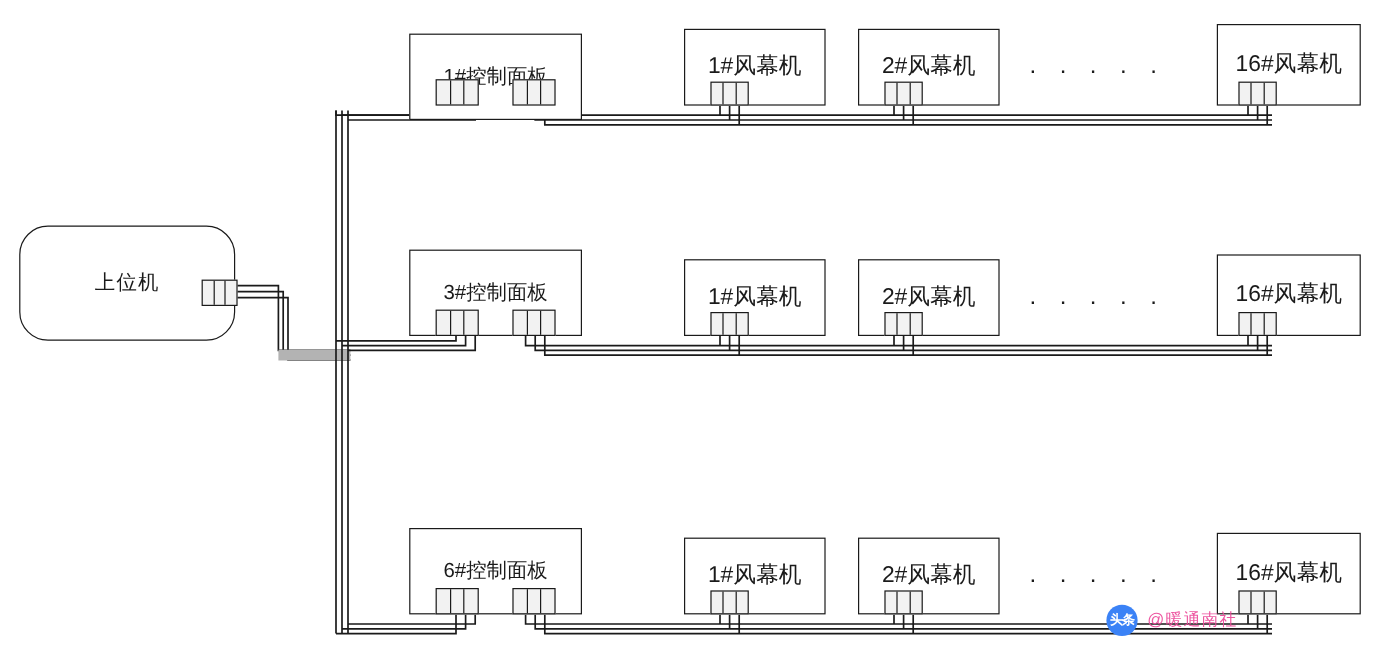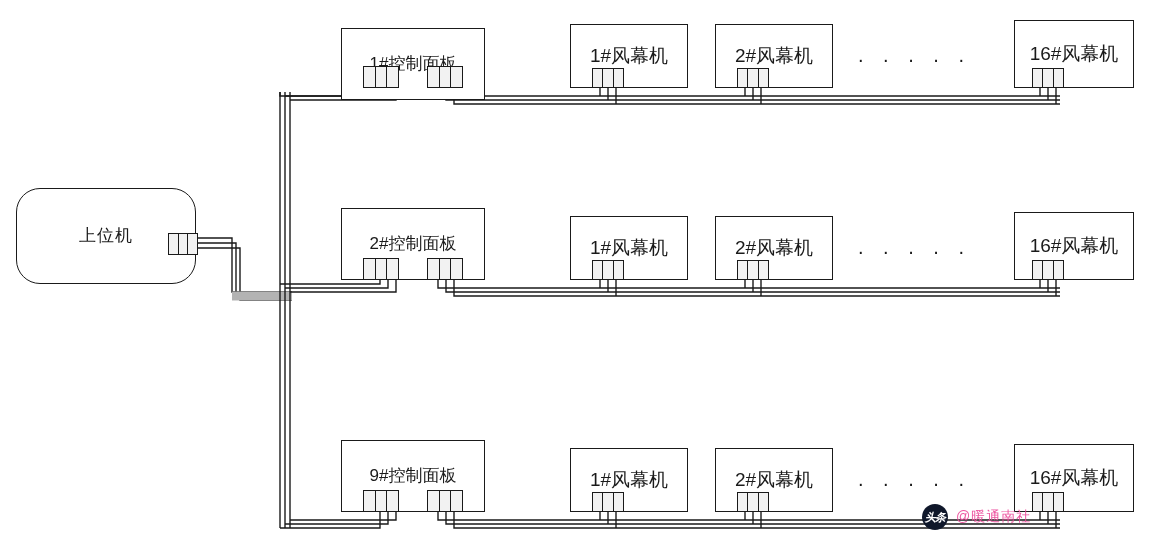--- a/index.html
+++ b/index.html
@@ -77,28 +77,27 @@
     position: absolute;
     display: flex;
     align-items: center;
     gap: 8px;
     z-index: 6;
   }
   .wm-badge {
     width: 26px;
     height: 26px;
     border-radius: 50%;
-    background: #0f172a;
+    background: #3b82f6;
     color: #ffffff;
     font-size: 11px;
     line-height: 26px;
     text-align: center;
     font-weight: bold;
     letter-spacing: -1px;
-    font-style: italic;
   }
   .wm-text {
     color: #ec4899;
     font-size: 14px;
     font-weight: normal;
     letter-spacing: 1px;
     opacity: 0.92;
   }
 </style>
 </head>
@@ -192,35 +191,35 @@
     <i></i>
     <i></i>
   </div>
   <div class="terminal" style="left:427px; top:66px; width:36px; height:22px;">
     <i></i>
     <i></i>
     <i></i>
   </div>
 
   <div class="node panel" style="left:341px; top:208px; width:144px; height:72px;">
-    <span class="node-label">2#控制面板</span>
+    <span class="node-label">3#控制面板</span>
   </div>
   <div class="terminal" style="left:363px; top:258px; width:36px; height:22px;">
     <i></i>
     <i></i>
     <i></i>
   </div>
   <div class="terminal" style="left:427px; top:258px; width:36px; height:22px;">
     <i></i>
     <i></i>
     <i></i>
   </div>
 
   <div class="node panel" style="left:341px; top:440px; width:144px; height:72px;">
-    <span class="node-label">9#控制面板</span>
+    <span class="node-label">6#控制面板</span>
   </div>
   <div class="terminal" style="left:363px; top:490px; width:36px; height:22px;">
     <i></i>
     <i></i>
     <i></i>
   </div>
   <div class="terminal" style="left:427px; top:490px; width:36px; height:22px;">
     <i></i>
     <i></i>
     <i></i>

